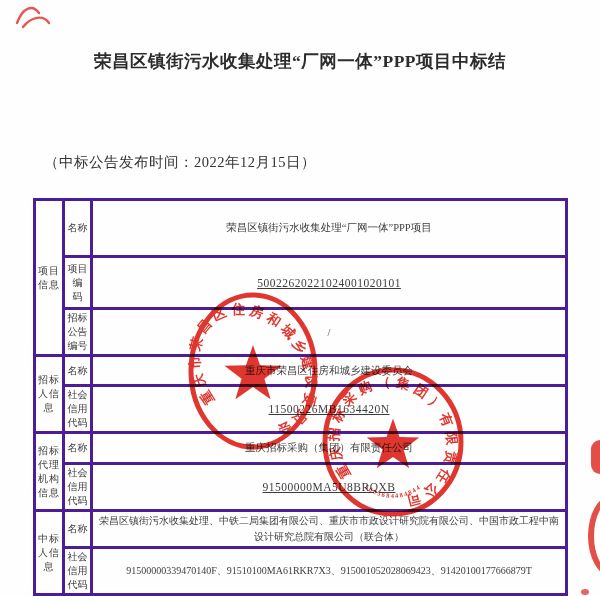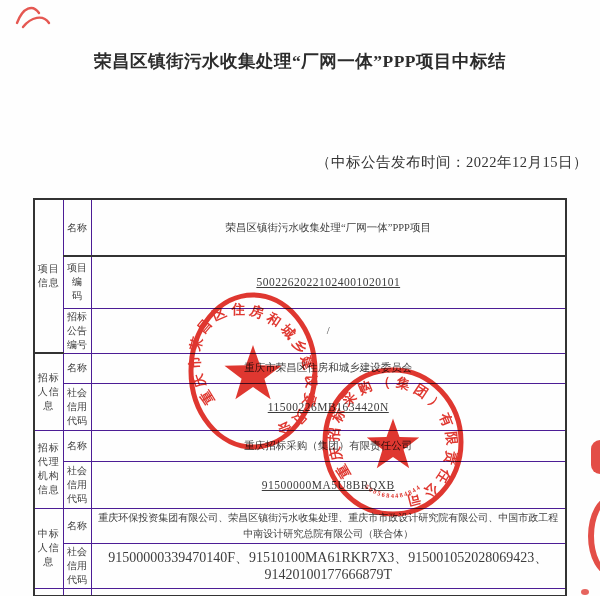--- a/index.html
+++ b/index.html
@@ -12,45 +12,46 @@
     color:#2f2f2f;
   }
   
   .corner-mark{position:absolute;left:12px;top:2px;opacity:.75;}
   .title{
     position:absolute;left:40px;right:40px;top:50px;
     text-align:center;font-weight:bold;font-size:17.5px;
     line-height:23px;letter-spacing:.5px;color:#2c2c2c;
   }
   .pubdate{
-    position:absolute;left:0;right:12px;top:153px;
-    text-align:right;font-size:14.5px;color:#333;
+    position:absolute;left:0;right:5px;top:153px;
+    text-align:left;font-size:14.5px;color:#333;
     letter-spacing:.5px;
+    padding-left:44px;
   }
   
   table.announcement{
     position:absolute;left:33px;top:198px;width:532px;
     border-collapse:collapse;table-layout:fixed;
     border:2px solid #333;
     font-size:10px;color:#3d3d3d;
   }
   table.announcement td{
-    border:1px solid #4c1d95;
+    border:3px solid #4c1d95;
     text-align:center;vertical-align:middle;
     white-space:pre-line;
     padding:1px 2px;
     overflow:hidden;
   }
   tr.r1 td{border-bottom-width:2px;border-bottom-color:#333;}
   td.grp{font-size:10px;line-height:1.4;letter-spacing:1px;}
   td.lbl{font-size:10px;line-height:1.4;}
   td.val{font-size:10.5px;border-radius:20px;}
   td.code{font-size:11.5px;letter-spacing:.5px;text-decoration:underline;}
   td.names{font-size:10px;line-height:1.6;padding:1px 8px;}
-  td.codes{font-size:14px;letter-spacing:0;}
+  td.codes{font-size:10px;letter-spacing:0;}
   
   .stamp{position:absolute;mix-blend-mode:multiply;opacity:.9;}
   .stamp text{font-family:"Liberation Serif","DejaVu Serif",serif;font-weight:bold;}
   .edge-frag{position:absolute;mix-blend-mode:multiply;opacity:.8;}
   .frag-a{left:591px;top:440px;width:9px;height:34px;background:#dd2119;border-radius:9px 0 0 9px;}
   .frag-b{left:588px;top:496px;width:34px;height:68px;border:6px solid #dd2119;border-radius:50%;background:transparent;}
   .frag-c{left:581px;top:589px;width:8px;height:6px;background:#dd2119;border-radius:50%;opacity:.7;}
 </style>
 </head>
 <body>
@@ -117,21 +118,21 @@
         <td class="lbl">社会
 信用
 代码</td>
         <td class="val code">91500000MA5U8BRQXB</td>
       </tr>
       <tr style="height:33px">
         <td class="grp" rowspan="2">中标
 人信
 息</td>
         <td class="lbl">名称</td>
-        <td class="val names">重庆环保投资集团有限公司、荣昌区镇街污水收集处理、重庆市市政设计研究院有限公司、中国市政工程中南设计研究总院有限公司（联合体）</td>
+        <td class="val names">荣昌区镇街污水收集处理、中铁二局集团有限公司、重庆市市政设计研究院有限公司、中国市政工程中南设计研究总院有限公司（联合体）</td>
       </tr>
       <tr style="height:42px">
         <td class="lbl">社会
 信用
 代码</td>
         <td class="val codes">91500000339470140F、91510100MA61RKR7X3、915001052028069423、91420100177666879T</td>
       </tr>
       <tr style="height:8px">
         <td class="grp"></td>
         <td class="lbl"></td>

